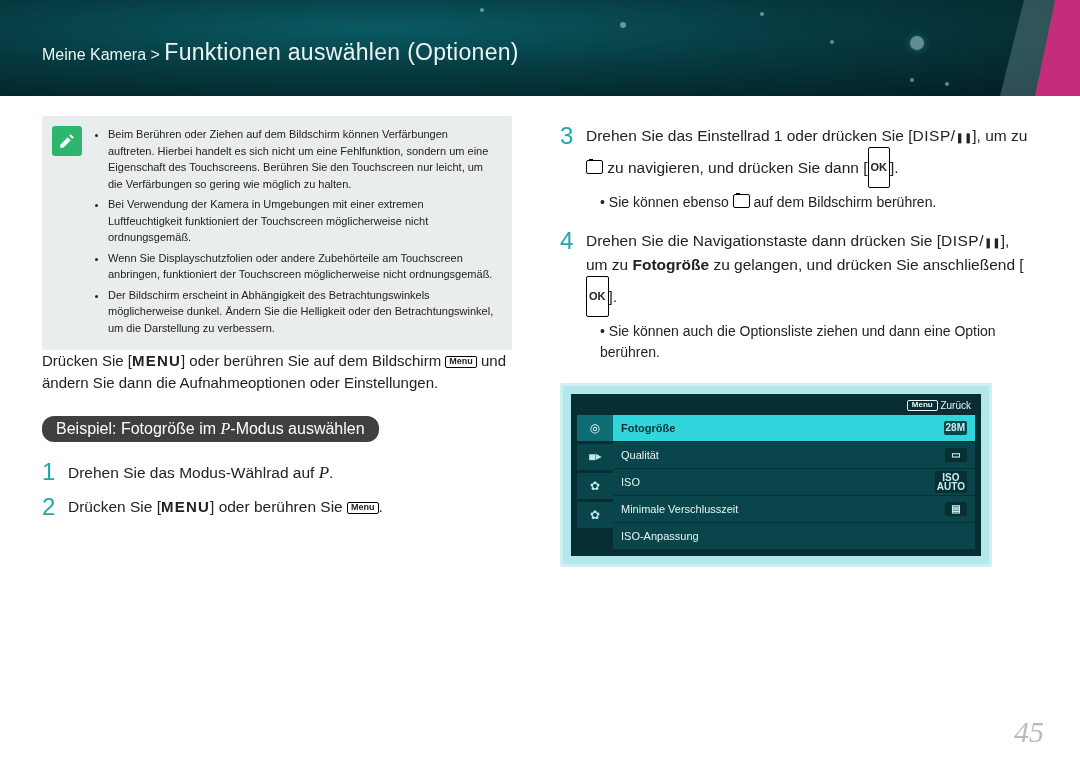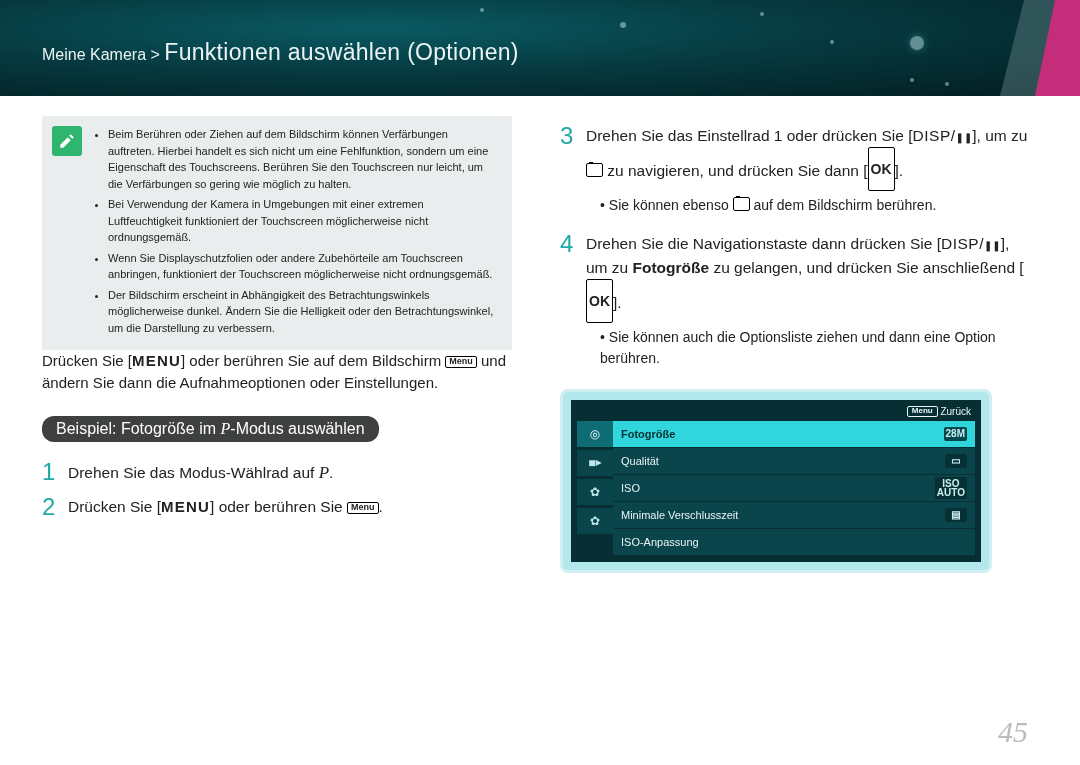--- a/index.html
+++ b/index.html
@@ -22,45 +22,45 @@
   .col{width:470px;}
   .note{display:flex;background:#eaeded;border-radius:2px;font-size:11px;line-height:1.5;padding:10px 16px 10px 10px;}
   .note-icon{flex:0 0 30px;height:30px;background:#2eb66e;border-radius:3px;display:flex;align-items:center;justify-content:center;margin-right:12px;}
   .note-icon svg{width:18px;height:18px;fill:#fff;}
   .note ul{margin:0;padding-left:14px;}
   .note li{margin-bottom:4px;}
   .h2{color:#1fa8a5;font-size:28px;font-weight:300;margin:36px 0 6px 0;display:flex;align-items:center;gap:10px;}
   .menukey{font-family:Arial,sans-serif;font-weight:700;letter-spacing:1.2px;font-size:24px;color:#1fa8a5;}
   .body{font-size:15px;line-height:1.45;}
   .menubox{display:inline-block;border:1px solid #000;border-radius:2px;font-size:9px;font-weight:700;padding:0 3px;vertical-align:2px;line-height:1.1;}
-  .okbox{display:inline-block;border:1px solid #000;border-radius:2px;font-size:14px;font-weight:700;padding:14px 2px;vertical-align:2px;line-height:1;}
+  .okbox{display:inline-block;border:1px solid #000;border-radius:2px;font-size:11px;font-weight:700;padding:14px 2px;vertical-align:2px;line-height:1;}
   .pill{display:inline-block;background:#3f4040;color:#fff;border-radius:12px;padding:4px 14px;font-size:16px;margin:22px 0 10px 0;}
   .pmode{font-family:Georgia,serif;font-style:italic;}
   .steps{}
   .step{display:flex;font-size:15.5px;line-height:1.5;margin:8px 0 10px 0;}
   .stepnum{color:#1fa8a5;font-family:"Segoe UI",Arial,sans-serif;font-weight:400;font-size:24px;width:26px;flex:0 0 26px;line-height:1;}
   .sub{margin:4px 0 6px 14px;font-size:14px;}
   .sub::before{content:"• ";}
   .disp{font-family:Arial,sans-serif;letter-spacing:.5px;}
   .camicon{display:inline-block;width:15px;height:12px;border:1px solid #000;border-radius:2px;vertical-align:-1px;position:relative;}
   .camicon::before{content:"";position:absolute;top:-2px;left:2px;width:4px;height:2px;background:#000;}
-  .screen{margin-top:14px;width:410px;border:3px solid #cfeff0;padding:8px;background:#b2e8eb;border-radius:8px;}
+  .screen{margin-top:14px;width:410px;border:3px solid #cfeff0;padding:8px;background:#b2e8eb;border-radius:2px;}
   .screen-inner{background:#062e33;padding:6px;}
   .scrtop{text-align:right;color:#eaf4f5;font-size:10px;padding:0 4px 4px 0;}
   .scrtop .menubox{border-color:#eaf4f5;color:#eaf4f5;font-size:8px;padding:0 4px;}
   .scr-body{display:flex;}
   .scr-side{width:36px;display:flex;flex-direction:column;gap:3px;}
   .sideic{height:26px;background:#0a454c;display:flex;align-items:center;justify-content:center;color:#bfe8ea;font-size:12px;}
   .sideic.active{background:#0e6c74;color:#fff;}
   .scr-list{flex:1;background:#0a454c;display:flex;flex-direction:column;}
   .srow{display:flex;align-items:center;height:26px;border-bottom:1px solid #083035;padding:0 8px;font-size:11px;color:#eaf4f5;}
   .srow.active{background:#30d6db;color:#073035;font-weight:600;}
   .srow .val{margin-left:auto;background:#073035;color:#c8eef0;font-size:10px;font-weight:700;padding:2px 2px;border-radius:2px;line-height:1;min-width:18px;text-align:center;}
   .srow.active .val{background:#04474c;color:#c8eef0;}
-  .pagenum{position:absolute;right:52px;bottom:16px;font-size:30px;font-style:italic;color:#b9bbbc;font-family:Georgia,serif;}
+  .pagenum{position:absolute;right:36px;bottom:16px;font-size:30px;font-style:italic;color:#b9bbbc;font-family:Georgia,serif;}
 </style>
 </head>
 <body>
 
 <div class="page">
 
   <div class="header">
     <div class="sparkle s1"></div>
       <div class="sparkle s2"></div>
       <div class="sparkle s3"></div>

